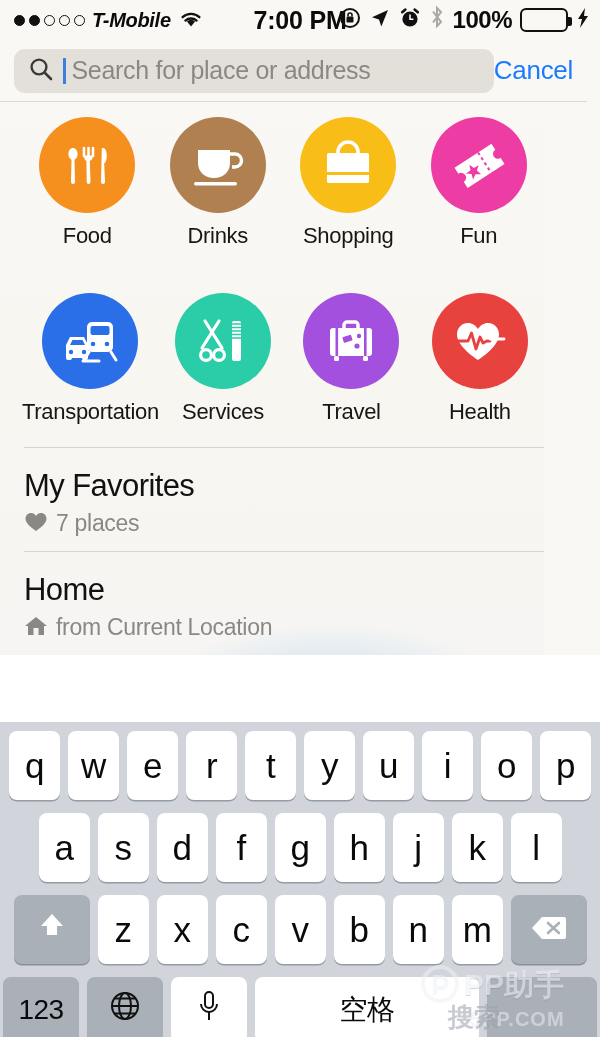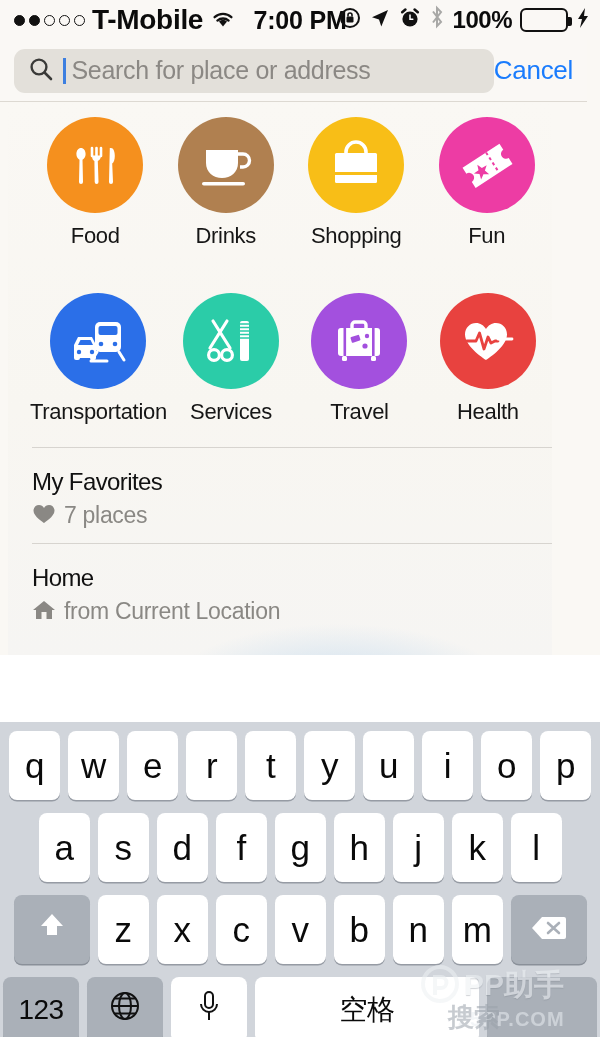--- a/index.html
+++ b/index.html
@@ -15,21 +15,21 @@
   .statusbar{
     position:absolute; top:0; left:0; width:600px; height:40px;
     background:#faf8f5;
     display:flex; align-items:center;
     font-size:25px; color:#0b0b0b; font-weight:600;
   }
   .sb-left{ position:absolute; left:14px; display:flex; align-items:center; gap:7px;}
   .dots{ display:flex; align-items:center; gap:4px; }
   .dot{ width:11px; height:11px; border-radius:50%; border:1.8px solid #111; }
   .dot.full{ background:#111; }
-  .carrier{ font-size:28px; letter-spacing:-.3px; font-weight:600;}
+  .carrier{ font-size:20px; letter-spacing:-.3px; font-weight:600;font-style:italic;}
   .sb-center{ position:absolute; left:0; width:600px; text-align:center; font-size:25px; font-weight:700; letter-spacing:-.2px;}
   .sb-right{ position:absolute; right:10px; display:flex; align-items:center; gap:8px;}
   .pct{ font-size:24px; font-weight:600; letter-spacing:-.5px;}
   .battery{
     width:48px;height:24px;border:2.5px solid #111;border-radius:6px;position:relative;
     padding:2px;
   }
   .battery .fill{ width:100%; height:100%; background:#4CD764; border-radius:2px;}
   .battery:after{
     content:""; position:absolute; right:-6px; top:7px; width:4px;height:9px;
@@ -47,39 +47,39 @@
     flex:1; height:44px; background:#e3e0da; border-radius:11px;
     display:flex; align-items:center; padding:0 14px; position:relative;
   }
   .searchfield .mag{ flex:0 0 auto; margin-right:9px; }
   .caret{ width:2.5px; height:26px; background:#3d7fe0; margin-right:6px; }
   .placeholder{ color:#8b8884; font-size:25px; letter-spacing:-.3px; }
   .cancel{ color:#1a7cfd; font-size:26px; letter-spacing:-.3px;}
 
   
   .panel{
-    position:absolute; top:103px; left:8px; width:544px; height:552px;
+    position:absolute; top:103px; left:0; width:544px; height:552px;
     background:linear-gradient(180deg,#faf8f4 0%,#f8f6f1 55%,#f6f5f3 100%);
     overflow:hidden;
   }
   .grid{ padding-top:14px; }
   .grow{ display:flex; }
   .cat{ width:139px; display:flex; flex-direction:column; align-items:center; }
   .cat:first-child{ margin-left:22px; }
   .circle{
     width:96px;height:96px;border-radius:50%;
     display:flex;align-items:center;justify-content:center;
   }
   .cat-label{ margin-top:10px; font-size:22px; color:#161616; letter-spacing:-.3px;}
   .rowgap{ height:44px; }
 
   
   .sep{ height:1px; background:#d7d4cf; margin-left:24px; }
   .listitem{ padding:20px 0 14px 24px; }
-  .li-title{ font-size:24px; color:#111; letter-spacing:-.6px; font-weight:400; }
+  .li-title{ font-size:31px; color:#111; letter-spacing:-.6px; font-weight:400; }
   .li-sub{ display:flex; align-items:center; gap:8px; margin-top:6px; }
   .li-subtext{ font-size:23px; color:#8a8884; letter-spacing:-.3px;}
 
   
   .glow{
     position:absolute; left:150px; top:520px; width:360px; height:150px;
     background:radial-gradient(ellipse at center, rgba(160,200,235,.55) 0%, rgba(200,220,240,0) 70%);
     pointer-events:none;
   }
 

